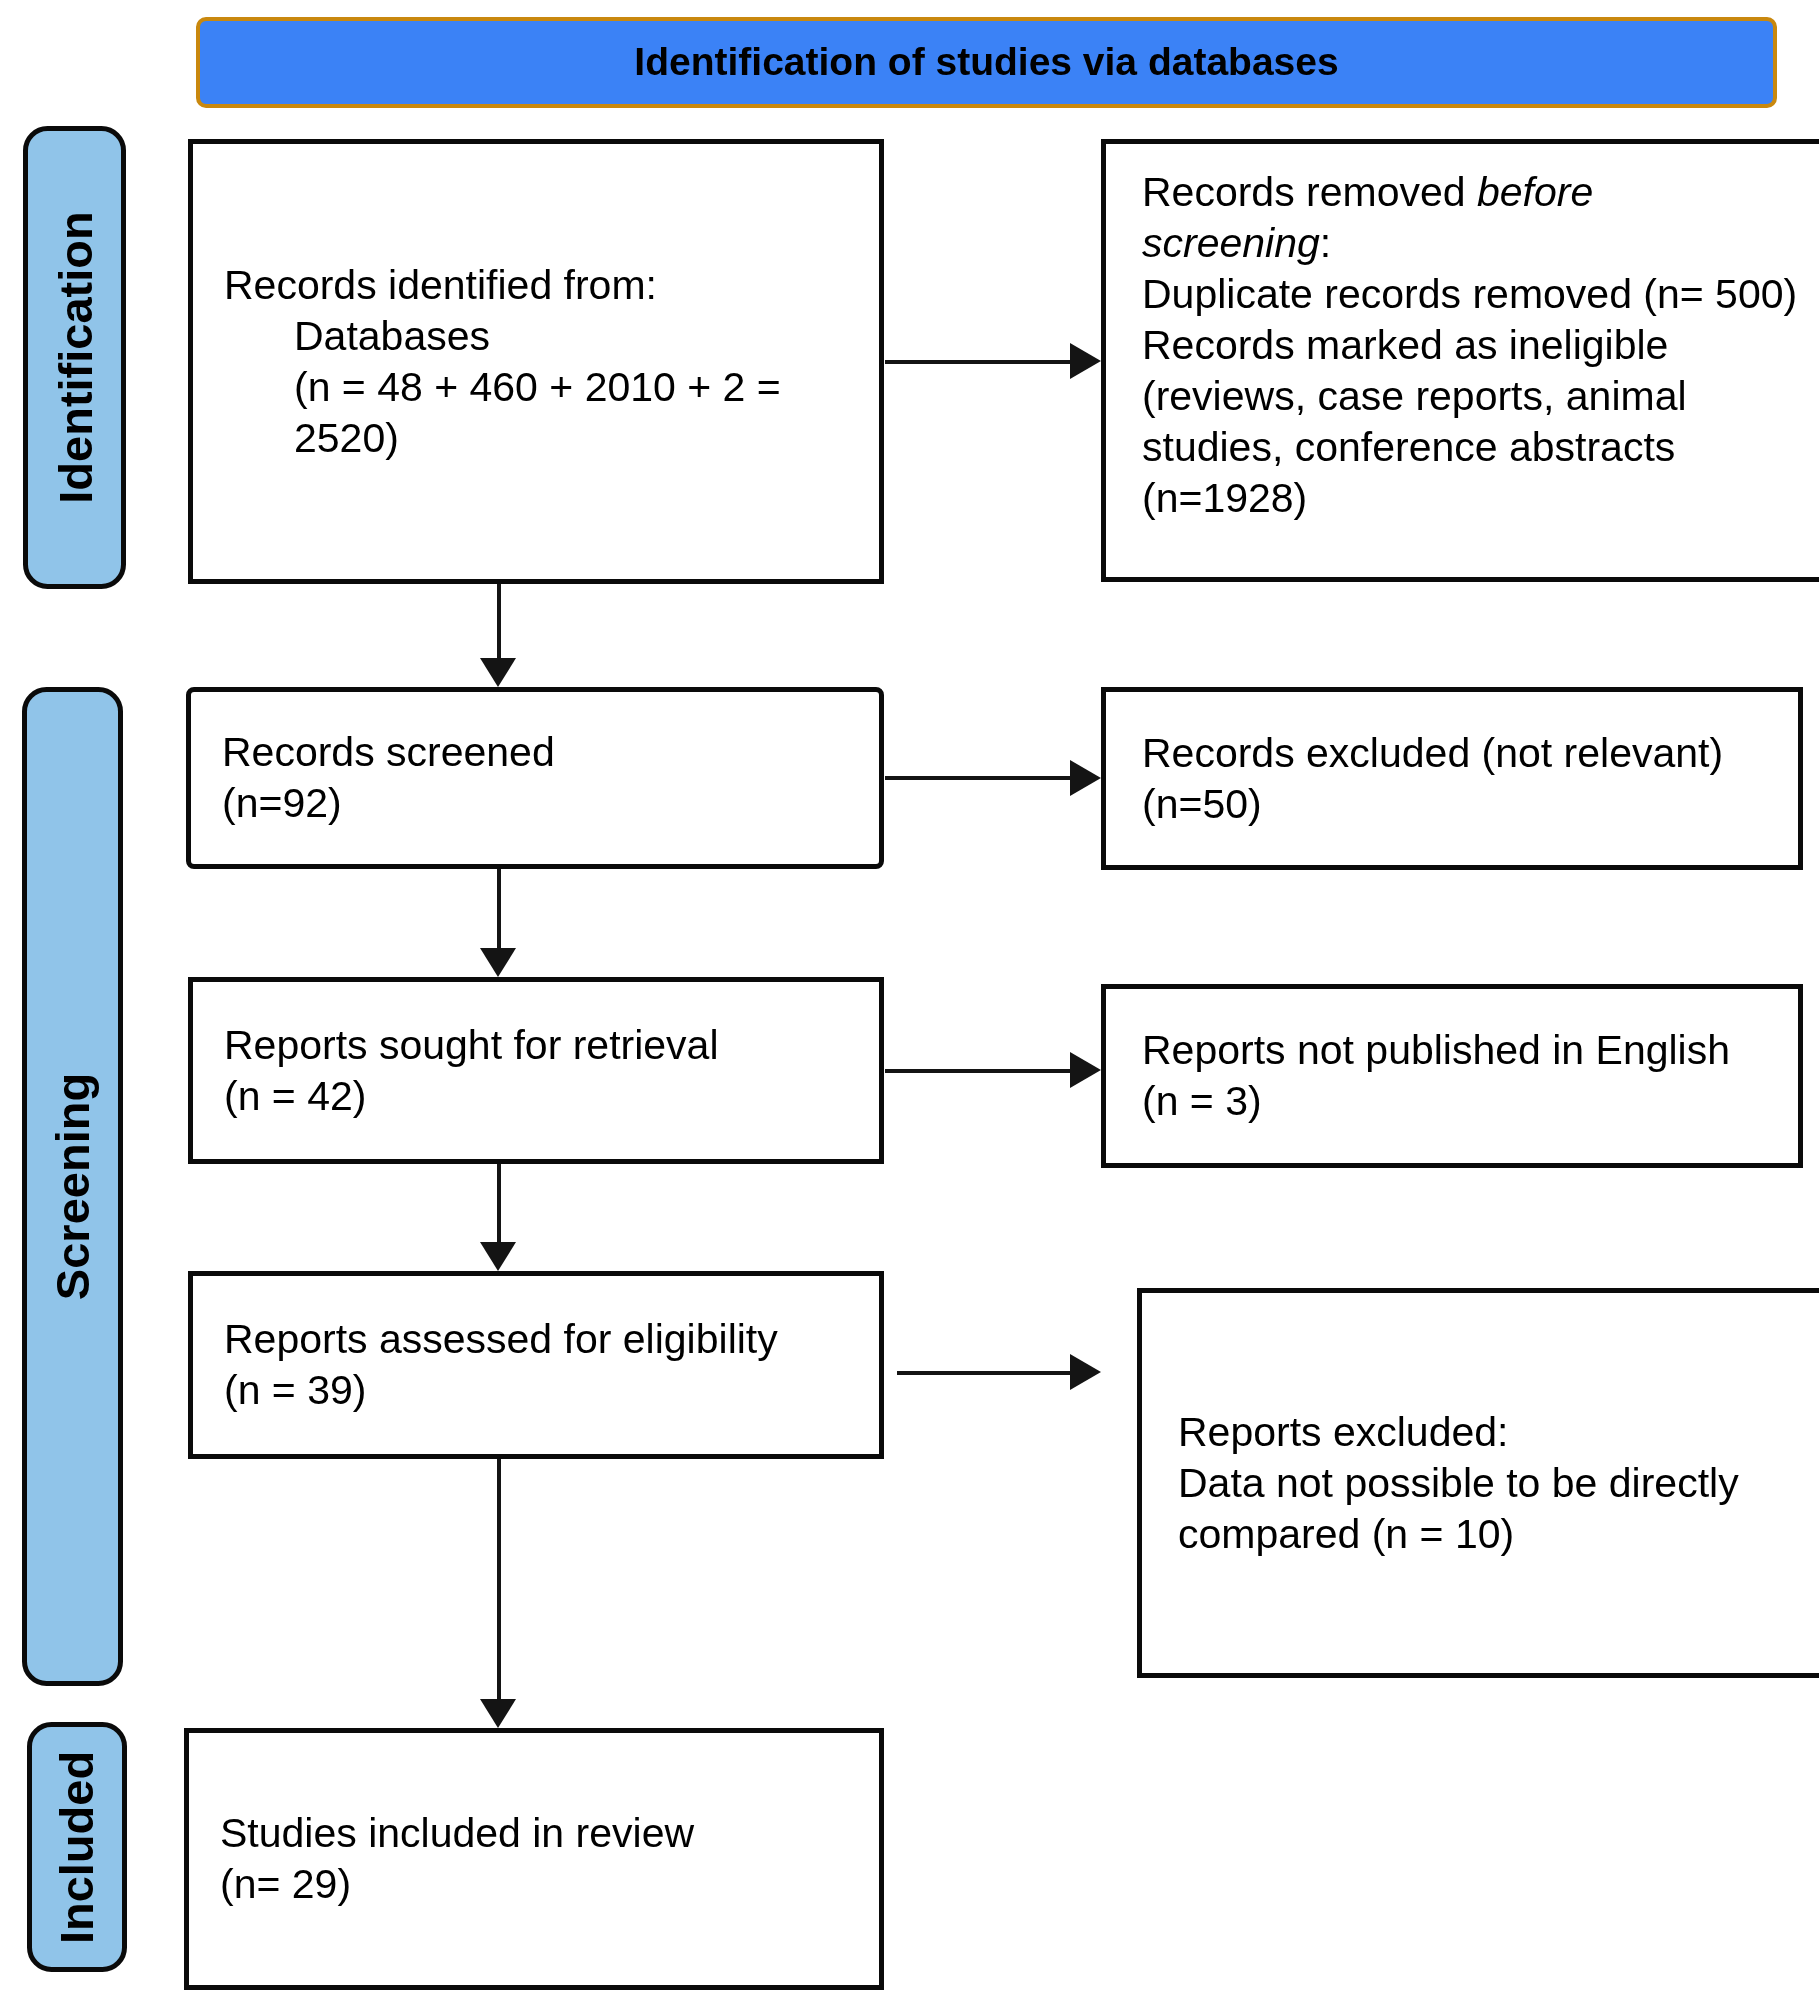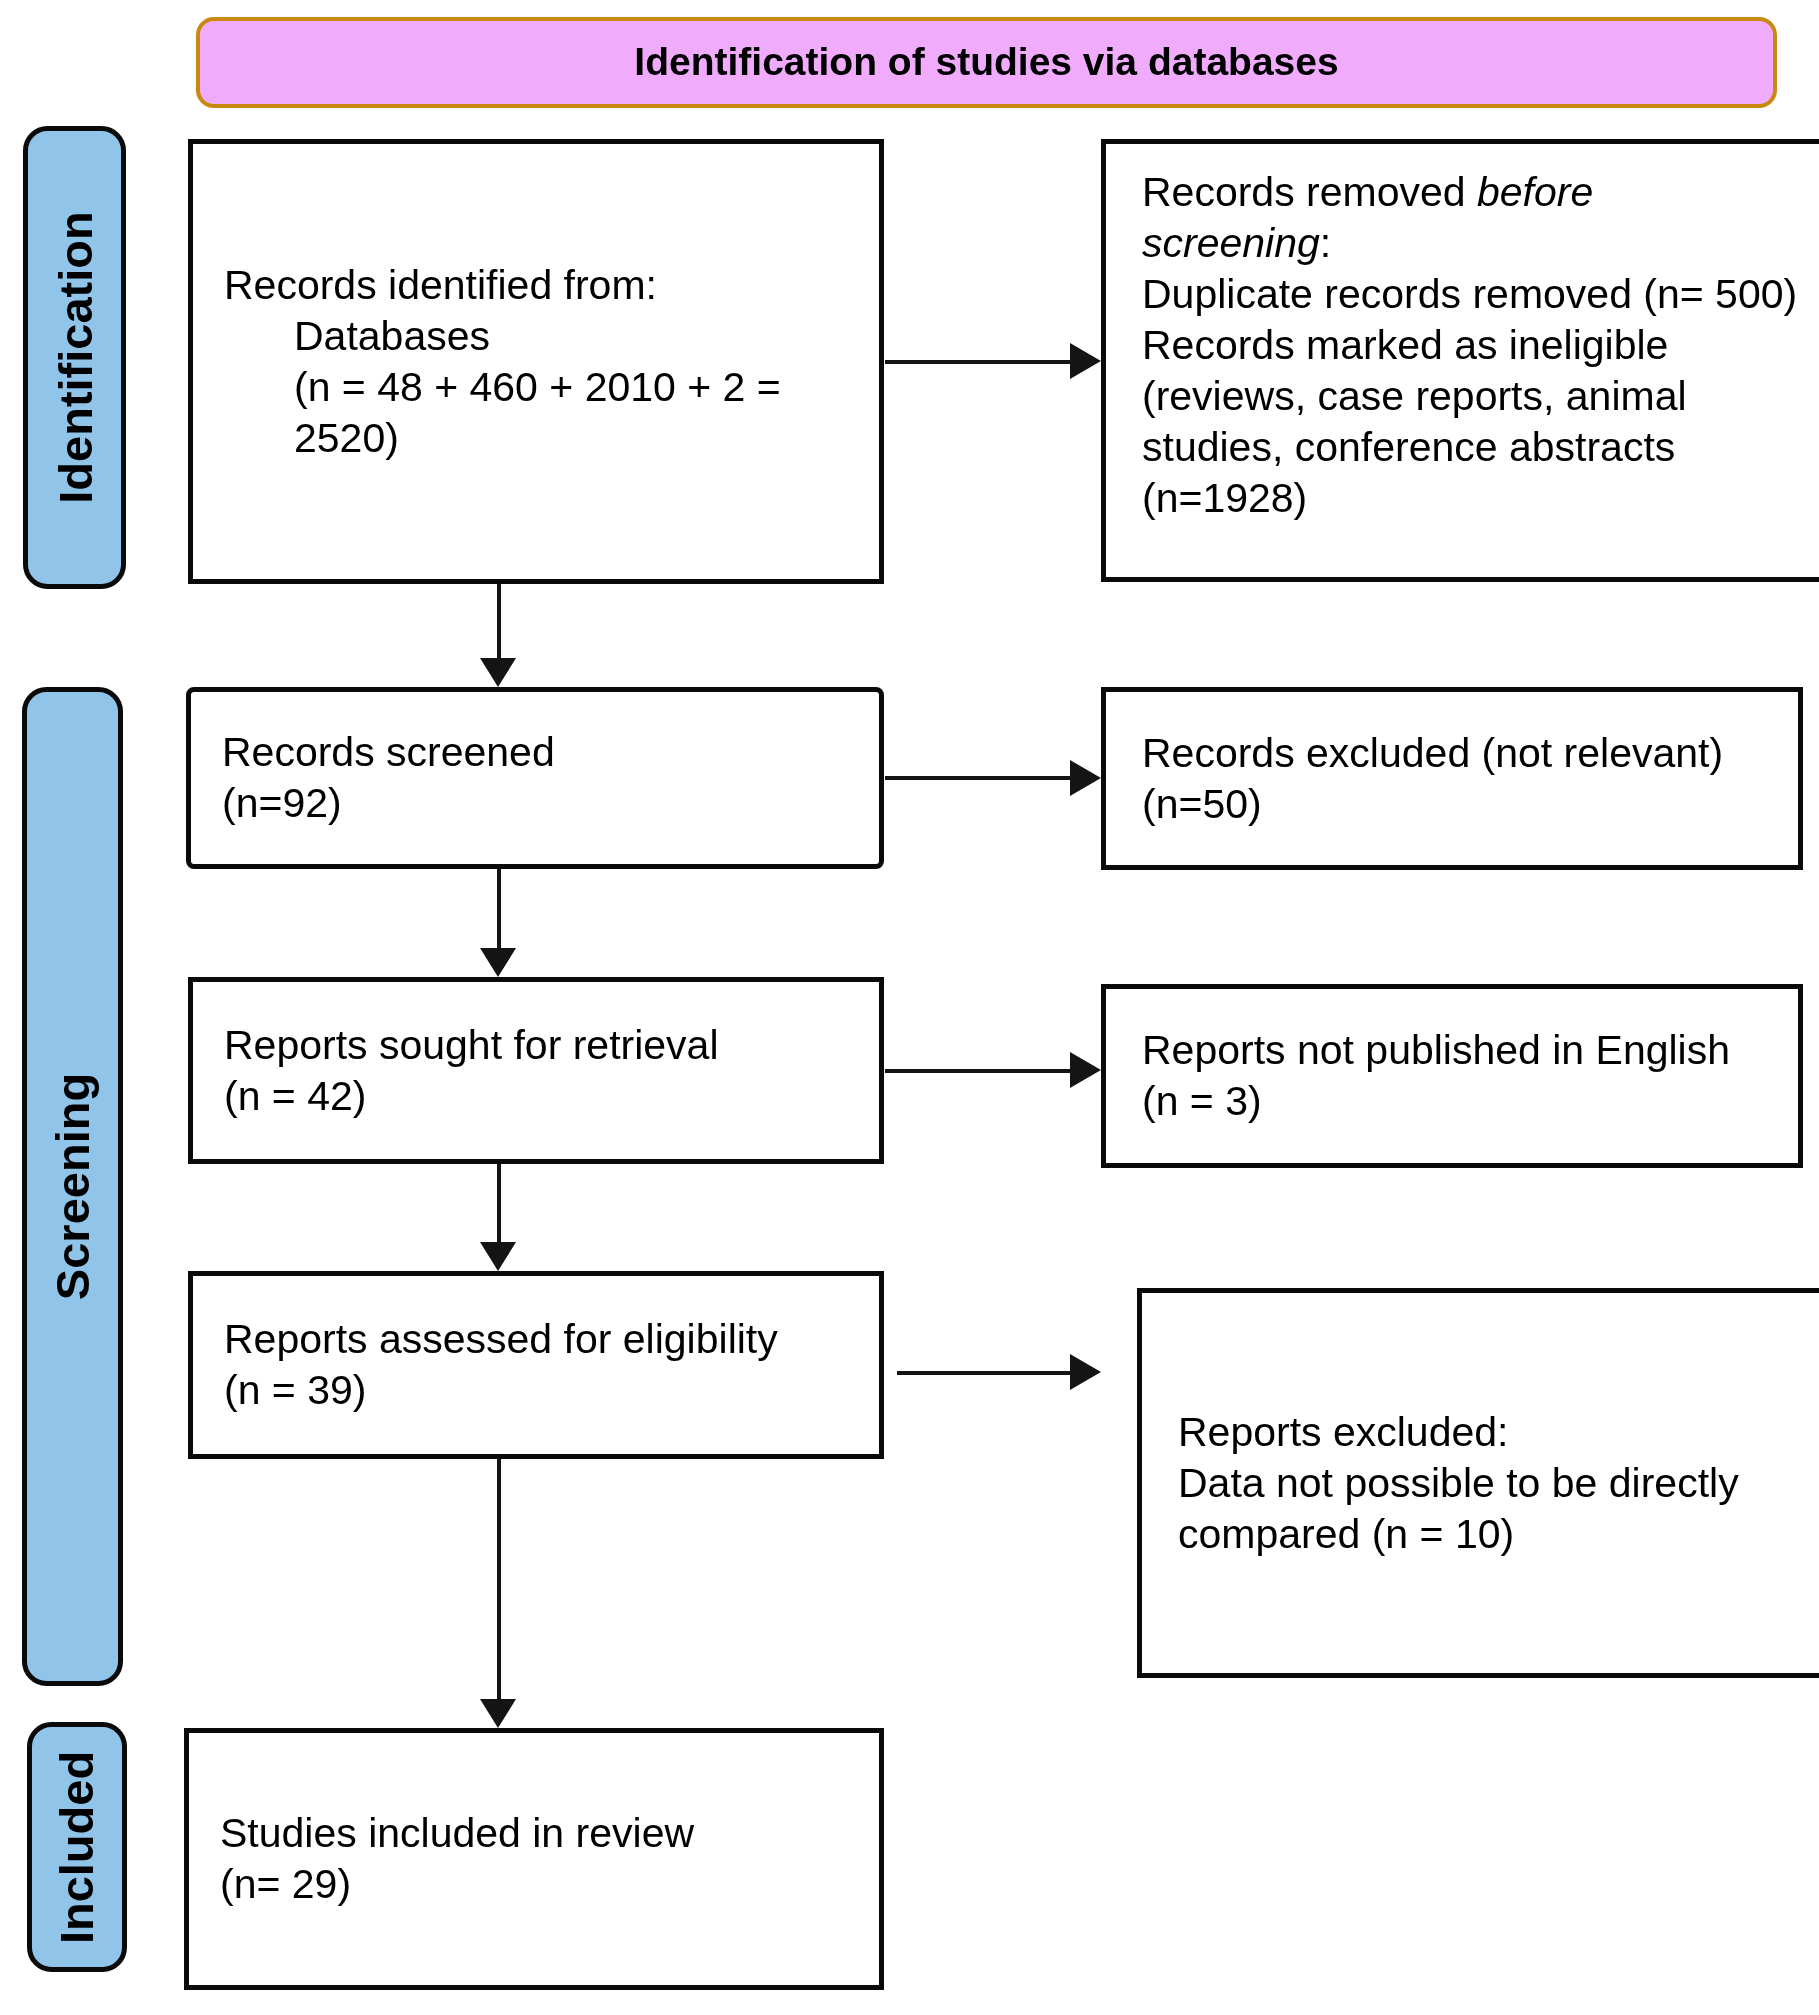--- a/index.html
+++ b/index.html
@@ -8,23 +8,23 @@
     width: 1819px;
     height: 2015px;
     background: #ffffff;
     font-family: "Liberation Sans", sans-serif;
     color: #000000;
   }
 
   .banner {
     position: absolute;
     left: 196px; top: 16.7px; width: 1581px; height: 91px;
-    background: #f0abfc;
+    background: #3b82f6;
     border: 4.5px solid #C9880E;
-    border-radius: 18px;
+    border-radius: 10px;
     box-sizing: border-box;
     display: flex; align-items: center; justify-content: center;
     font-weight: bold; font-size: 39px; white-space: nowrap;
   }
 
   .stage {
     position: absolute;
     background: #90C4E9;
     border: 5.6px solid #0a0a0a;
     border-radius: 24.5px;

